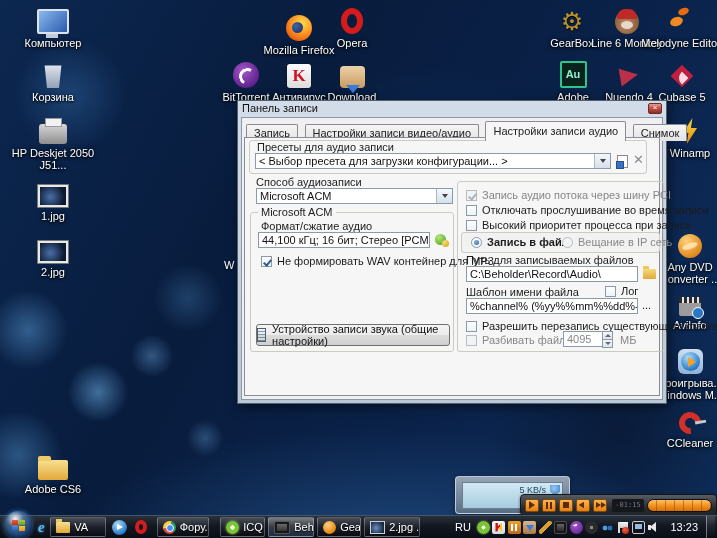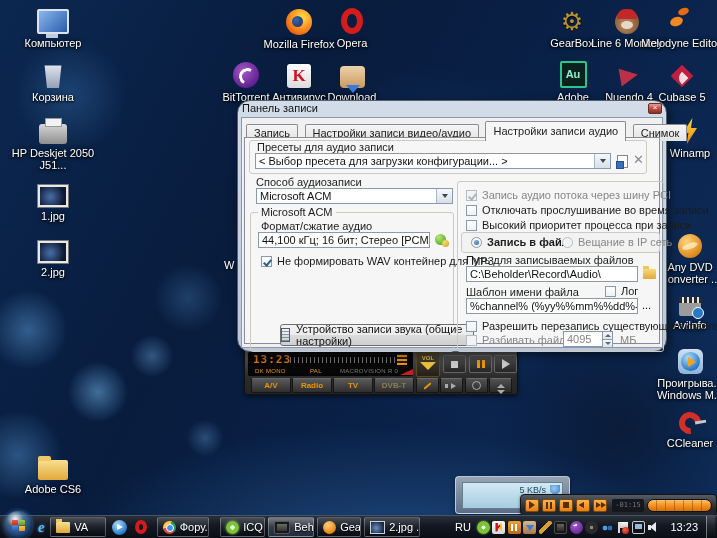--- a/index.html
+++ b/index.html
@@ -119,22 +119,22 @@
     border-radius:2px;background:linear-gradient(#525252,#2a2a2a);display:flex;align-items:center;justify-content:center;}
   .g-wrench{width:9px;height:2px;background:#e8940a;transform:rotate(-40deg);border-radius:1px;}
   .g-swap{width:0;height:0;border-top:3px solid rgba(0,0,0,0);border-bottom:3px solid rgba(0,0,0,0);
     border-left:5px solid #aaa;box-shadow:-7px 0 0 -1px #aaa;margin-left:4px;}
   .g-clockc{width:7px;height:7px;border:1px solid #aaa;border-radius:50%;}
   .g-updown{width:0;height:0;border-left:4px solid rgba(0,0,0,0);border-right:4px solid rgba(0,0,0,0);
     border-bottom:4px solid #aaa;position:relative;}
   .g-updown:after{content:"";position:absolute;left:-4px;top:6px;border-left:4px solid rgba(0,0,0,0);
     border-right:4px solid rgba(0,0,0,0);border-top:4px solid #aaa;}
   
-  .dialog{position:absolute;left:237px;top:100px;width:430px;height:252px;z-index:5;box-sizing:border-box;
-    background:linear-gradient(#d3dde9,#b9c7d8);border:1px solid #52606e;border-radius:13px;
+  .dialog{position:absolute;left:237px;top:100px;width:430px;height:304px;z-index:5;box-sizing:border-box;
+    background:linear-gradient(#d3dde9,#b9c7d8);border:1px solid #52606e;border-radius:0;
     box-shadow:2px 3px 10px rgba(0,0,0,.55);}
   .dlg-title{height:15px;padding:1px 4px 0;font-size:11px;color:#111;position:relative;}
   .dlg-close{position:absolute;right:4px;top:2px;width:14px;height:11px;border:1px solid #6e2a24;border-radius:2px;
     background:linear-gradient(#e0a197,#c05248 45%,#8c2e26);color:#fff;font-size:8px;line-height:10px;
     text-align:center;box-sizing:border-box;}
   .dlg-close:after{content:"×";position:relative;top:-1px;}
   .dlg-body{position:absolute;left:3px;right:3px;top:16px;bottom:3px;background:#f0f0f0;
     border:1px solid #8a98a8;}
   .tabs{position:absolute;left:4px;top:3px;height:16px;white-space:nowrap;}
   .tab{display:inline-block;vertical-align:bottom;padding:2px 7px 2px;margin-right:2px;font-size:11px;color:#222;
@@ -161,21 +161,21 @@
     border:solid #2c5e8e;border-width:0 2px 2px 0;transform:rotate(40deg);}
   .cbx.dis{border-color:#b8bcc0;background:#f2f3f4;}
   .cbx.dis.checked:after{border-color:#aab4bc;}
   .rad{width:11px;height:11px;box-sizing:border-box;border:1px solid #8a9aa8;border-radius:50%;
     background:linear-gradient(#fff,#eef2f6);position:relative;flex:0 0 auto;}
   .rad.sel:after{content:"";position:absolute;left:2px;top:2px;width:5px;height:5px;border-radius:50%;
     background:radial-gradient(circle at 35% 30%,#7fb2dd,#2c6a9e);}
   .rad.dis{border-color:#b8bcc0;background:#f2f3f4;}
   .btn7{position:absolute;box-sizing:border-box;border:1px solid #707070;border-radius:3px;font-size:11px;color:#111;
     background:linear-gradient(#f4f4f4,#ebebeb 50%,#dcdcdc 50%,#cfcfcf);
-    display:flex;align-items:center;justify-content:center;gap:6px;margin-left:24px;}
+    display:flex;align-items:center;justify-content:center;gap:6px;}
   .i-device{width:11px;height:14px;background:linear-gradient(#e8eef6,#aebccc);border:1px solid #4a6078;
     box-sizing:border-box;background-image:repeating-linear-gradient(0deg,rgba(40,70,100,.5) 0 1px,rgba(0,0,0,0) 1px 3px);}
   .i-save{width:11px;height:13px;background:#fff;border:1px solid #8a8a8a;position:relative;box-sizing:border-box;}
   .i-save:after{content:"";position:absolute;left:-2px;bottom:-2px;width:6px;height:6px;background:#3a6ec0;border:1px solid #24508e;}
   .i-xdel{color:#8a8a8a;font-size:13px;line-height:12px;}
   .i-grn{width:11px;height:11px;border-radius:50%;background:radial-gradient(circle at 35% 30%,#b8e870,#3f9a20);position:relative;}
   .i-grn:after{content:"";position:absolute;right:-3px;bottom:-2px;width:7px;height:7px;border-radius:50%;
     background:radial-gradient(circle at 35% 30%,#f4e070,#c8a020);}
   .i-fold{width:13px;height:10px;background:linear-gradient(#f6da7c,#e0a83a);border-radius:1px;position:relative;}
   .i-fold:before{content:"";position:absolute;left:0;top:-3px;width:6px;height:3px;background:#ecc75e;border-radius:1px 1px 0 0;}
@@ -326,21 +326,21 @@
       </div>
     <div class="lbl">2.jpg</div>
   </div>
   <div class="dicon" style="left:11px;top:450px">
     <div class="ic">
         <div class="i-folder"></div>
       </div>
     <div class="lbl">Adobe CS6</div>
   </div>
 
-  <div class="dicon" style="left:257px;top:5px">
+  <div class="dicon" style="left:257px;top:11px">
     <div class="ic">
         <div class="i-firefox"></div>
       </div>
     <div class="lbl">Mozilla Firefox</div>
   </div>
   <div class="dicon" style="left:310px;top:4px">
     <div class="ic">
         <div class="i-opera"></div>
       </div>
     <div class="lbl">Opera</div>

